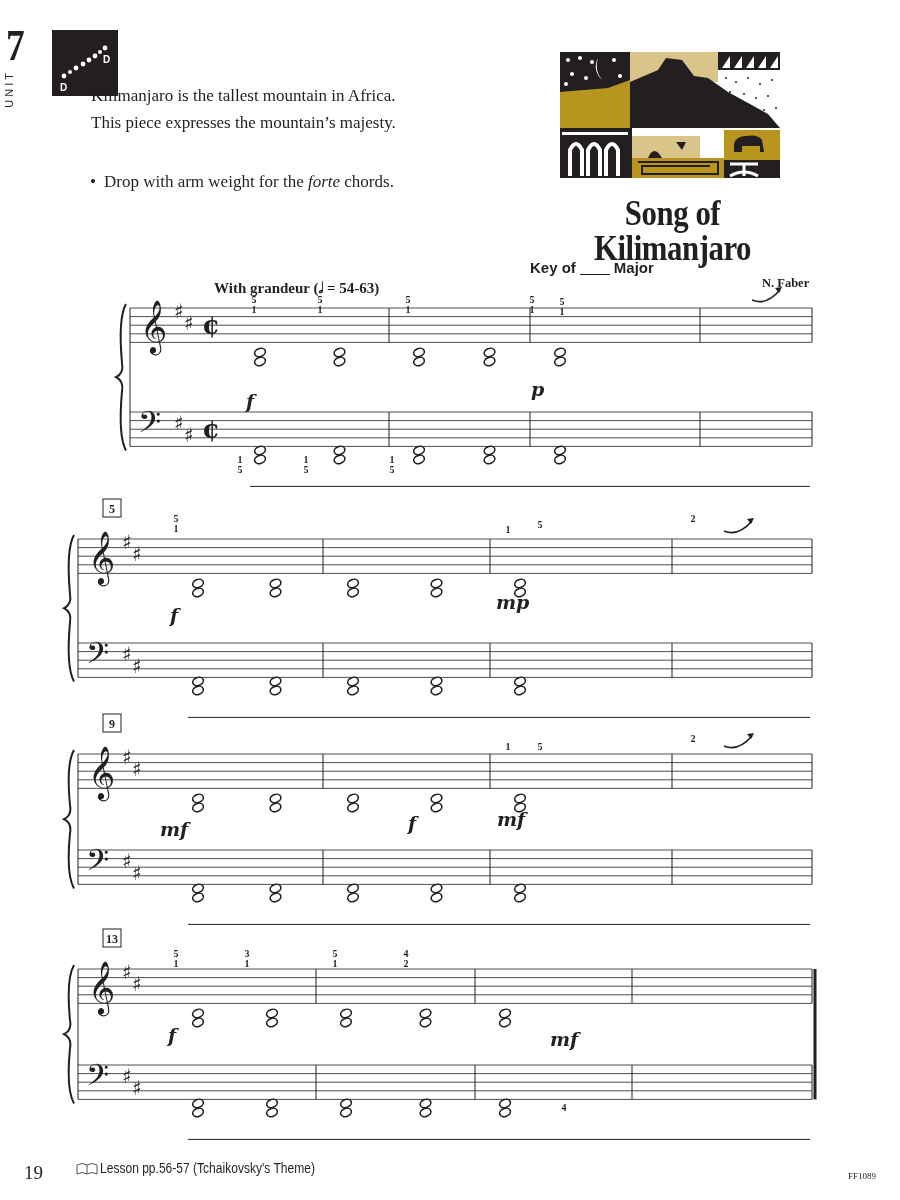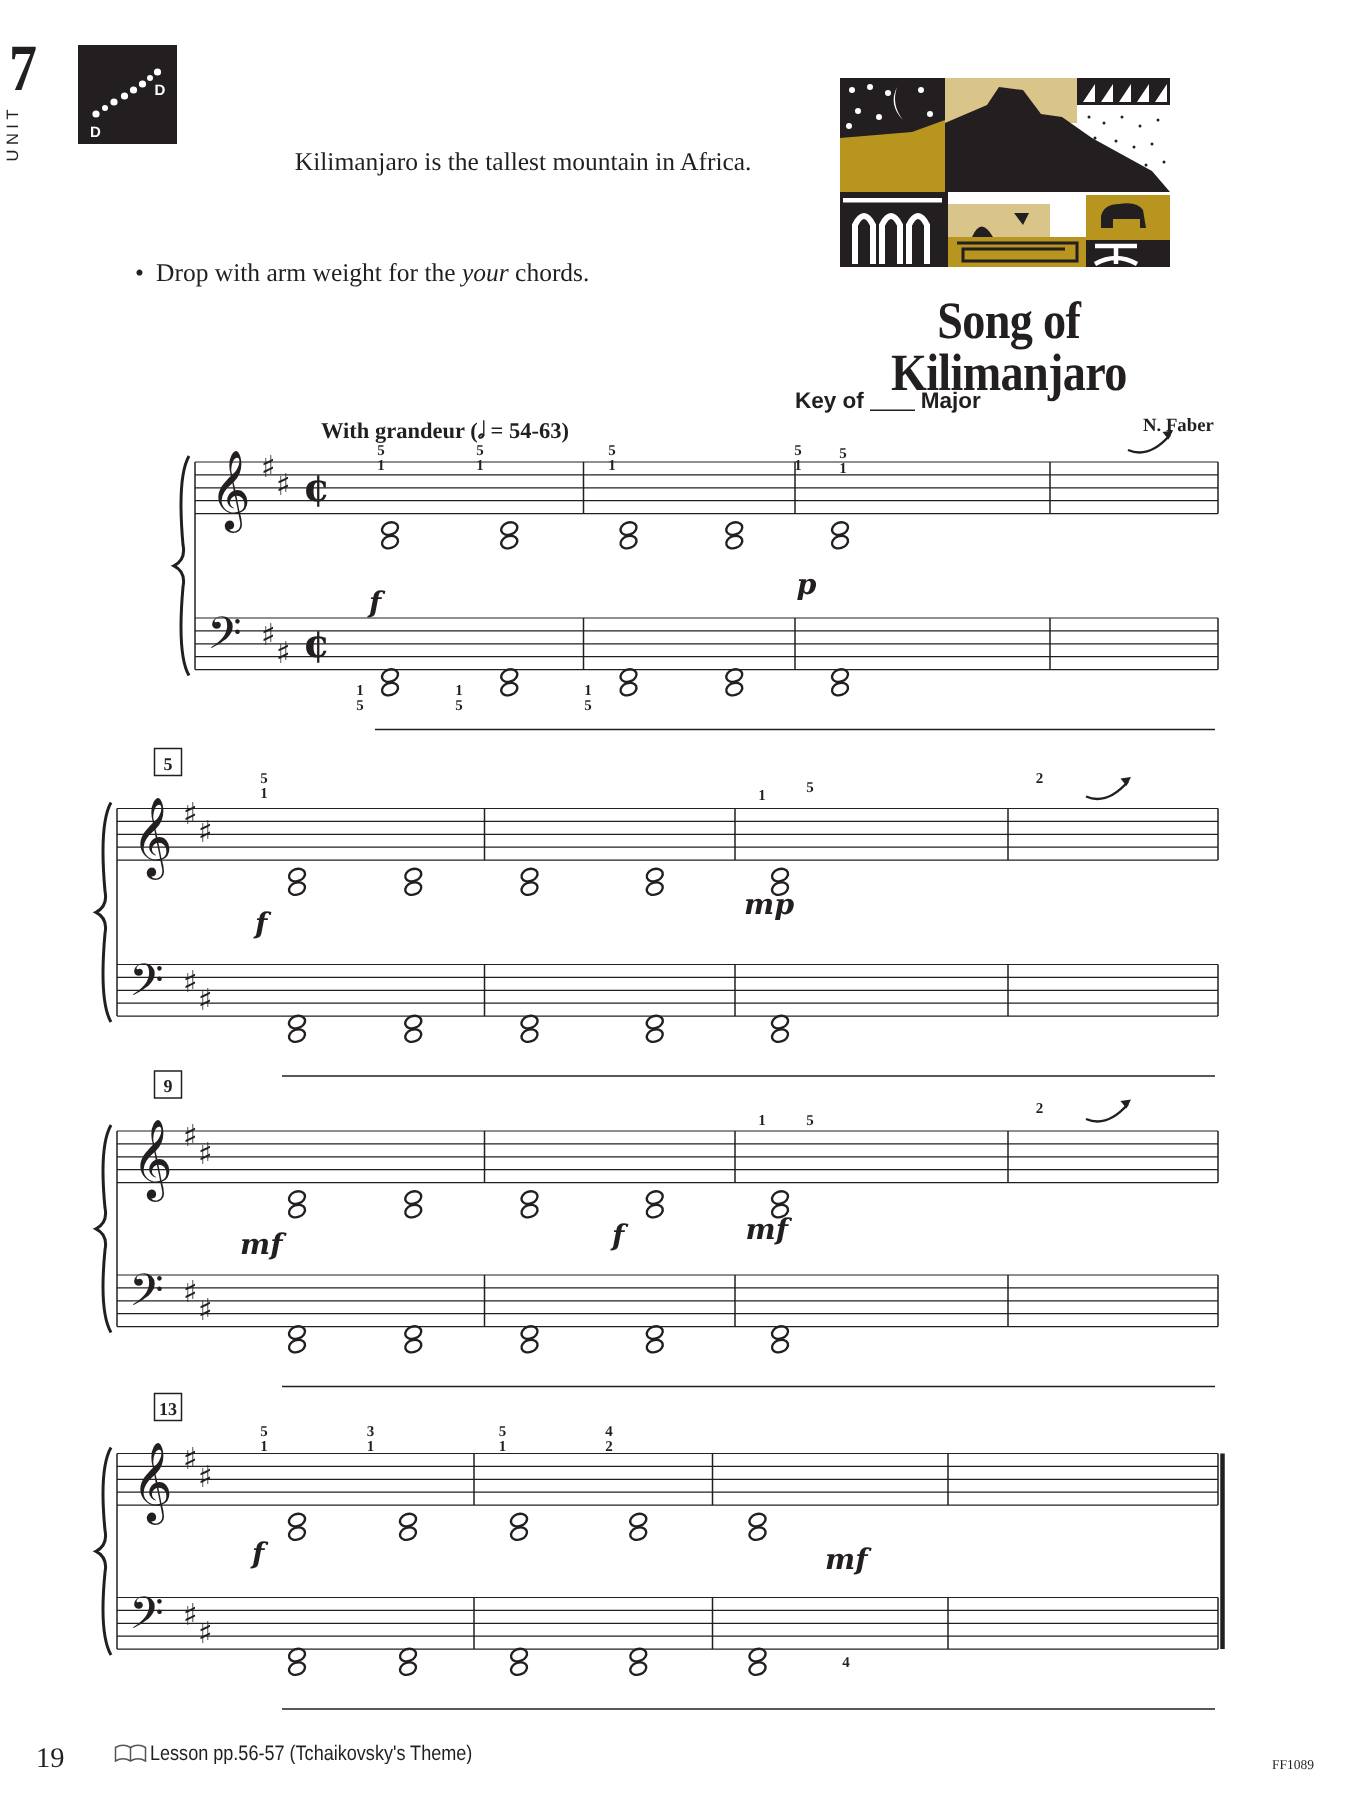--- a/index.html
+++ b/index.html
@@ -2,21 +2,21 @@
 <html><head>
 <meta charset="utf-8">
 <style>
   html, body { margin: 0; padding: 0; background: #ffffff; }
   body { width: 900px; height: 1200px; position: relative; overflow: hidden; font-family: "Liberation Serif", serif; color: #231f20; }
   .abs { position: absolute; }
   #unit-num { left: 6px; top: 24px; font: bold 44px/1 "Liberation Serif", serif; transform: scaleX(0.85); transform-origin: left top; }
   #unit-label { left: 4px; top: 70px; width: 14px; font: 11px/1 "Liberation Sans", sans-serif; letter-spacing: 3px; writing-mode: vertical-rl; transform: rotate(180deg); }
   #unit-box { left: 52px; top: 30px; width: 66px; height: 66px; background: #231f20; }
   #intro { left: 87px; top: 80px; width: 430px; font-size: 17px; line-height: 23px; }
-  #intro p { margin: 16px; text-align: right; }
+  #intro p { margin: 4px; }
   #bullets { left: 90px; top: 172px; width: 430px; font-size: 17px; list-style: none; margin: 0; padding: 0; }
   #bullets li { margin-bottom: 9px; padding-left: 14px; position: relative; }
   #bullets li::before { content: "•"; position: absolute; left: 0; top: 0; }
   #art { left: 558px; top: 48px; width: 224px; height: 132px; }
   #title { left: 530px; top: 196px; width: 285px; text-align: center; font: bold 35px/1 "Liberation Serif", serif; letter-spacing: -0.5px; transform: scaleX(0.88); transform-origin: center top; }
   #key-line { left: 530px; top: 260px; width: 285px; text-align: left; font: bold 15px/1 "Liberation Sans", sans-serif; }
   #key-line .blank { display: inline-block; width: 30px; border-bottom: 1.2px solid #231f20; margin: 0 4px; vertical-align: -2px; }
   #tempo { left: 214px; top: 281px; font: bold 15px/1 "Liberation Serif", serif; }
   #composer { left: 762px; top: 277px; font: bold 12.5px/1 "Liberation Serif", serif; }
   #music { left: 0; top: 0; }
@@ -42,23 +42,24 @@
       <circle cx="48" cy="22" r="2"></circle>
         <circle cx="53" cy="18" r="2.4"></circle>
     </g>
     <text x="8" y="61" fill="#fff" font-family="Liberation Sans, sans-serif" font-weight="bold" font-size="10">D</text>
     <text x="51" y="33" fill="#fff" font-family="Liberation Sans, sans-serif" font-weight="bold" font-size="10">D</text>
   </svg>
 </div>
 
 <div id="intro" class="abs">
   <p>Kilimanjaro is the tallest mountain in Africa.</p>
+  <p>This piece expresses the mountain’s majesty.</p>
 </div>
 <ul id="bullets" class="abs">
-  <li><span>Drop with arm weight for the </span><em>your</em><span> chords.</span></li>
+  <li><span>Drop with arm weight for the </span><em>forte</em><span> chords.</span></li>
 </ul>
 
 <div id="art" class="abs">
   <svg width="224" height="132" viewBox="0 0 224 132">
     <rect x="0" y="0" width="224" height="132" fill="#fff"></rect>
     <rect x="2" y="4" width="70" height="40" fill="#231f20"></rect>
     <g fill="#fff">
         <circle cx="10" cy="12" r="2"></circle>
         <circle cx="22" cy="10" r="2"></circle>
         <circle cx="34" cy="14" r="2"></circle>

